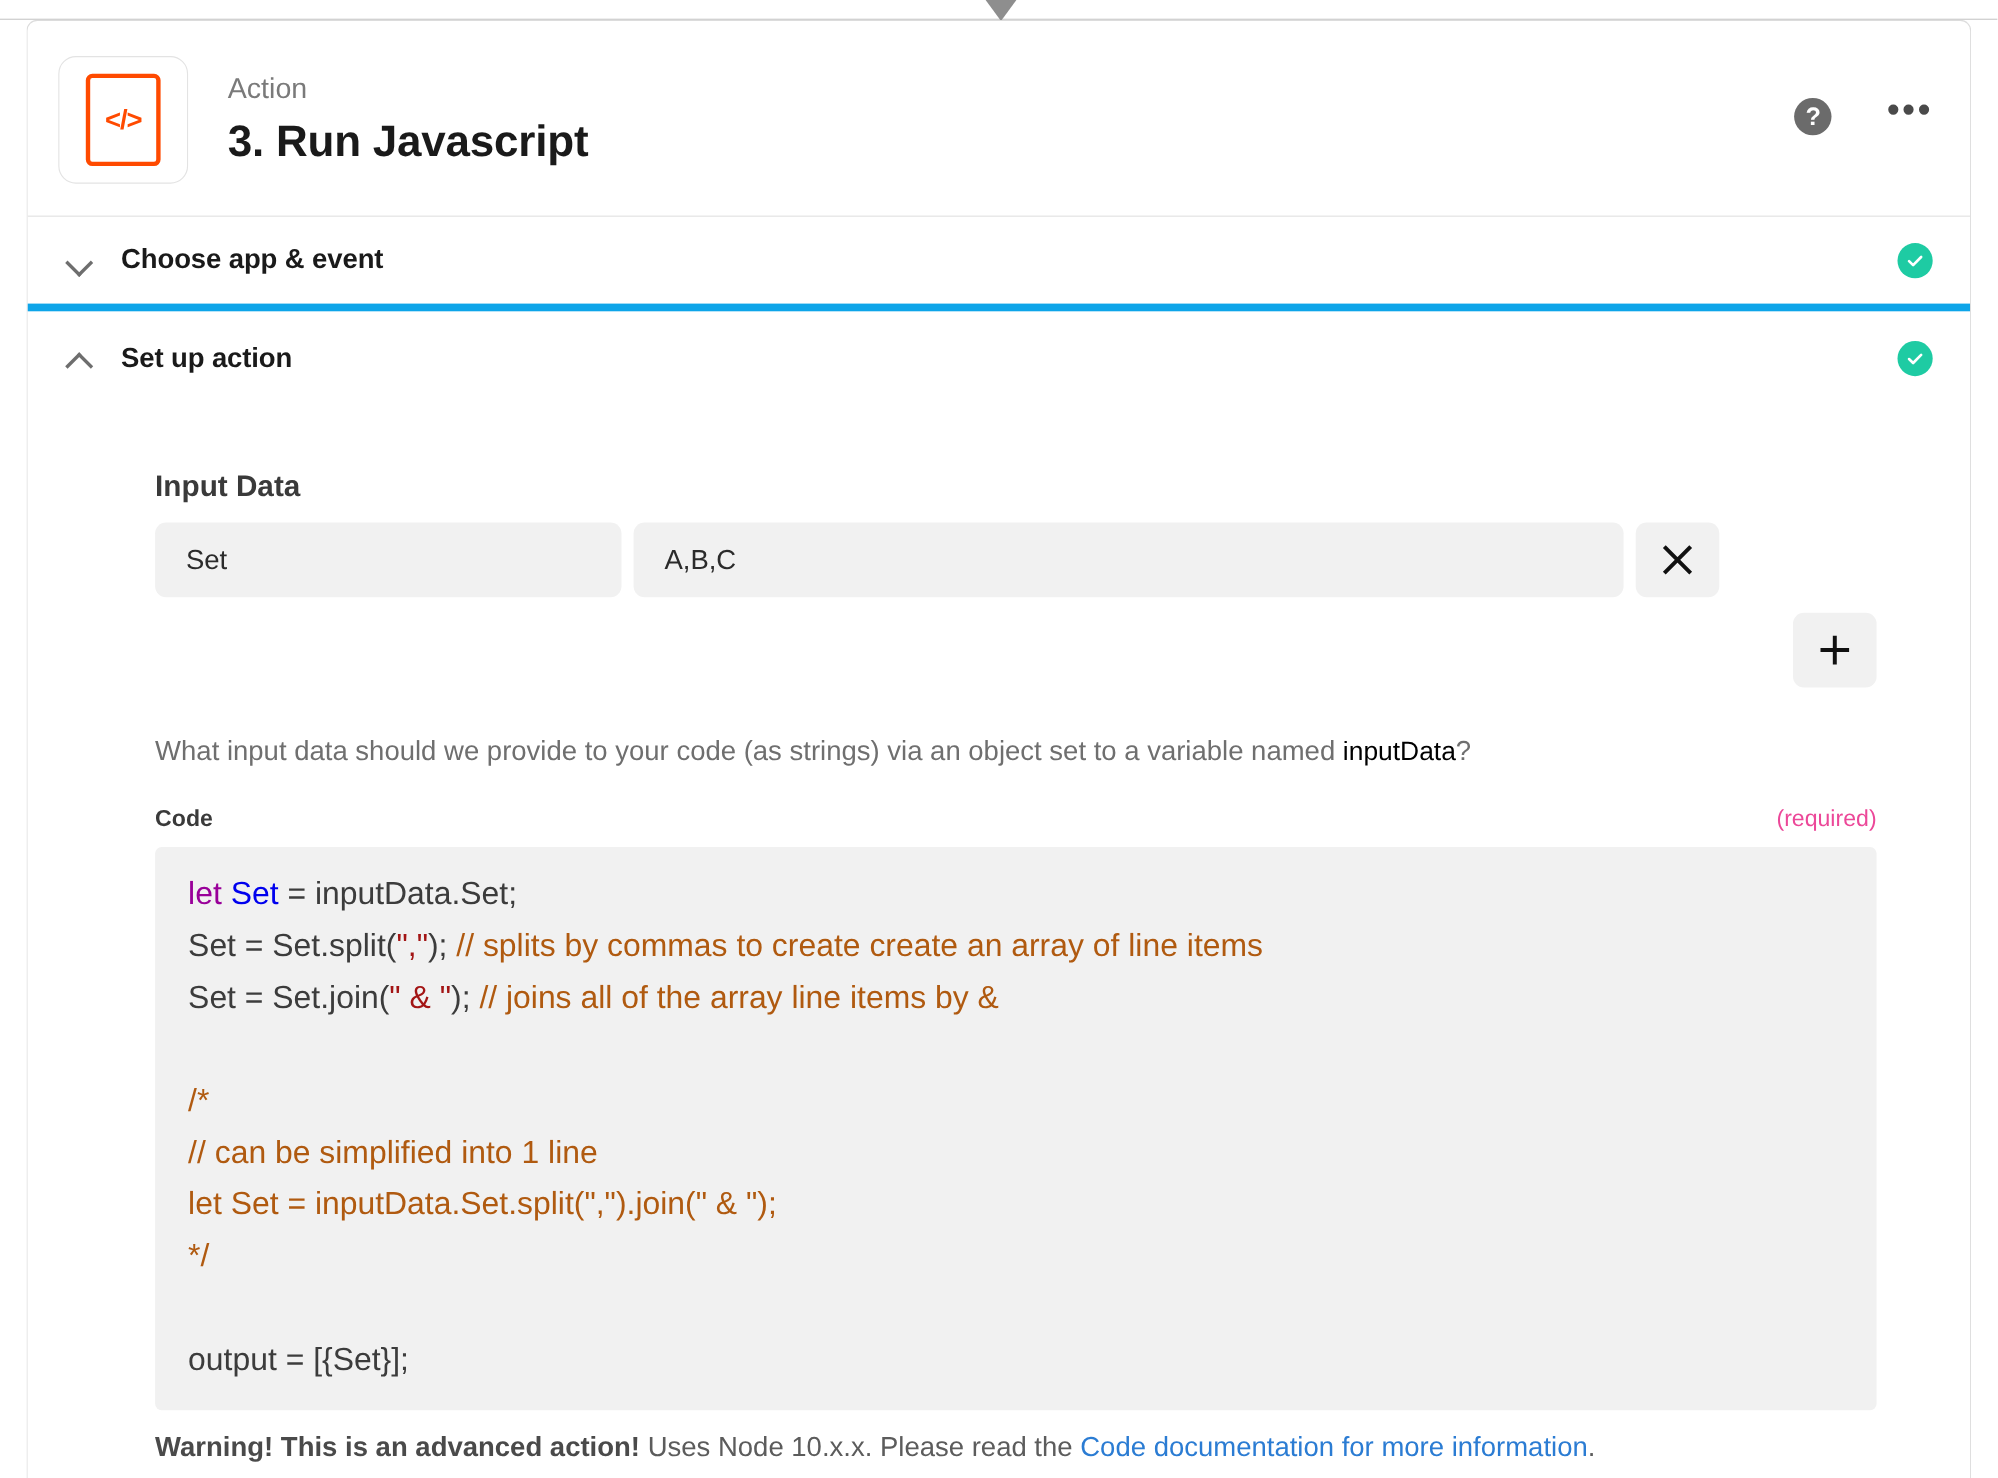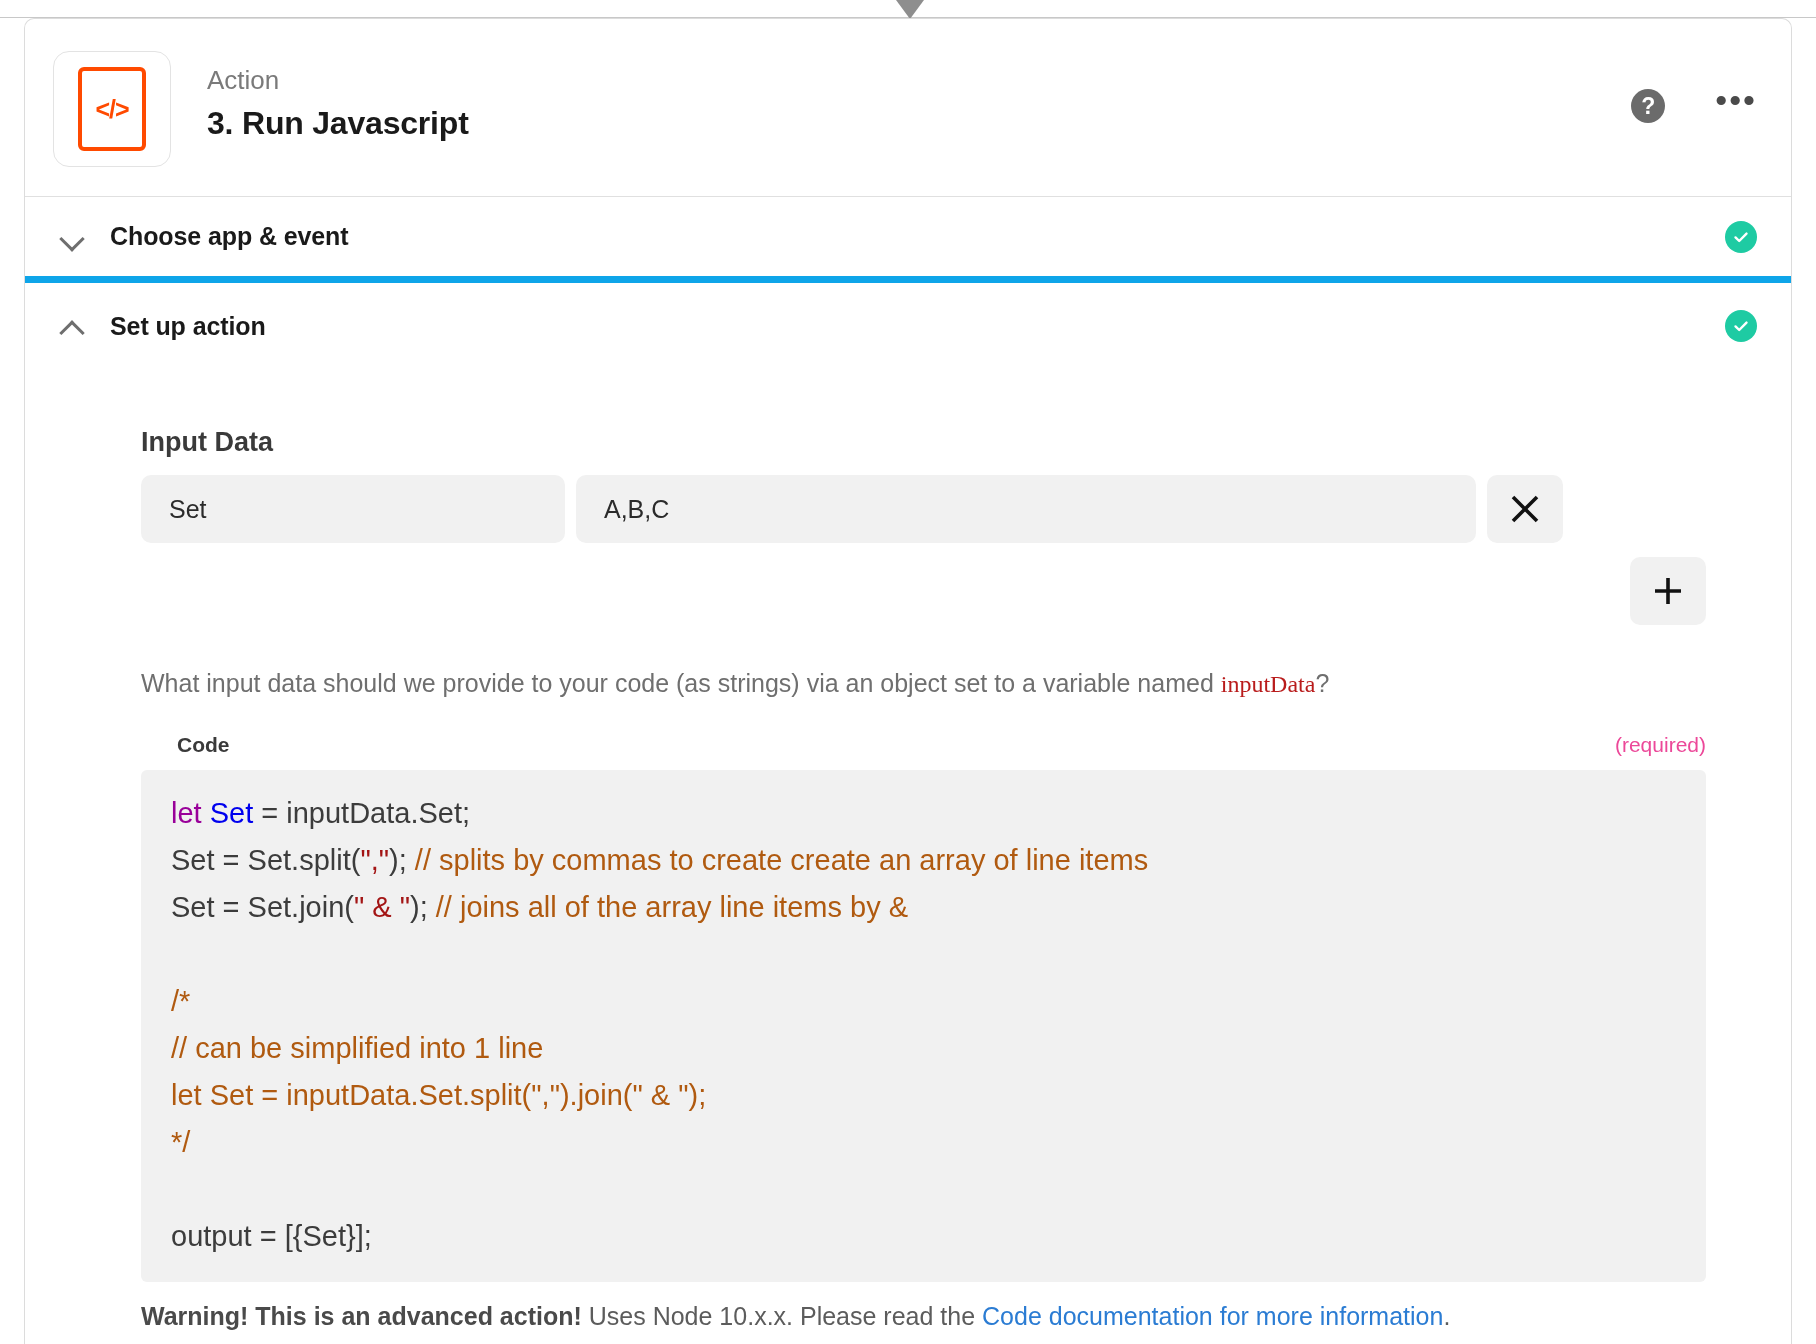--- a/index.html
+++ b/index.html
@@ -100,21 +100,21 @@
     left: 182px;
     top: 44px;
   }
   .header-kicker {
     font-size: 26px;
     color: #7a7a7a;
     line-height: 1.35;
     font-weight: 400;
   }
   .header-title {
-    font-size: 32px;
+    font-size: 40px;
     font-weight: 700;
     color: #1a1a1a;
     line-height: 1.35;
     margin-top: 4px;
     letter-spacing: -0.2px;
   }
   .header-actions {
     position: absolute;
     right: 34px;
     top: 70px;
@@ -257,36 +257,35 @@
   }
 
   .helper-text {
     margin-left: 116px;
     margin-top: 42px;
     font-size: 25px;
     color: #6f6f6f;
     line-height: 1.3;
   }
   .helper-text .mono {
-    font-family: Liberation Serif, serif;
+    font-family: Liberation Sans, sans-serif;
     font-size: 24px;
-    color: #b91c1c;
+    color: #000000;
   }
 
   .code-header {
     display: flex;
     justify-content: space-between;
     align-items: baseline;
     margin: 33px 85px 0 116px;
   }
   .code-label {
     font-size: 21px;
     font-weight: 700;
     color: #3a3a3a;
-    margin-left: 36px;
   }
   .code-required {
     font-size: 21px;
     color: #ec4899;
     font-weight: 400;
   }
 
   .code-box {
     margin: 13px 85px 0 116px;
     background: #f1f1f1;

